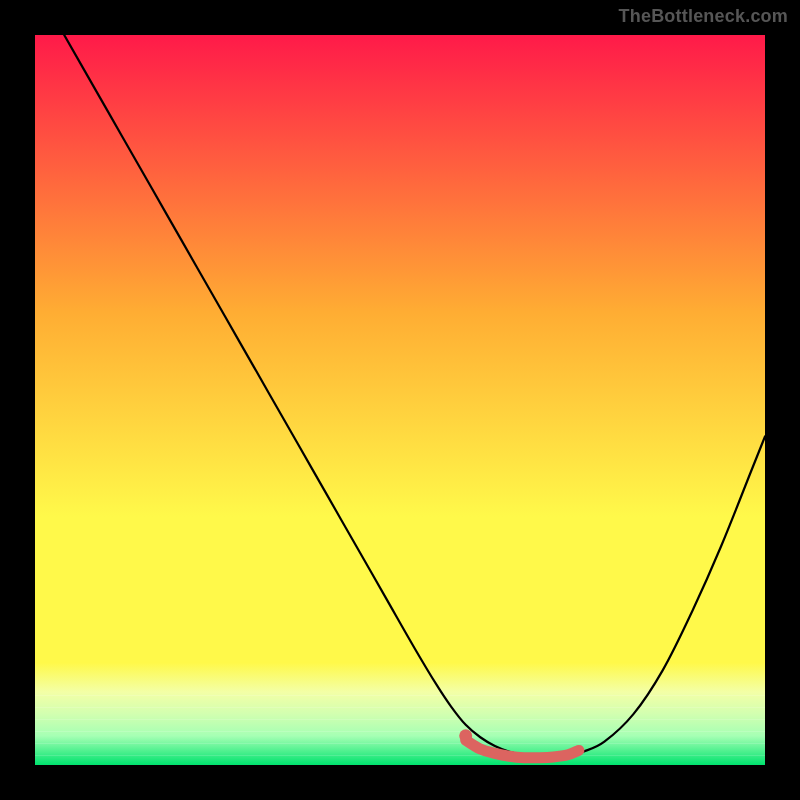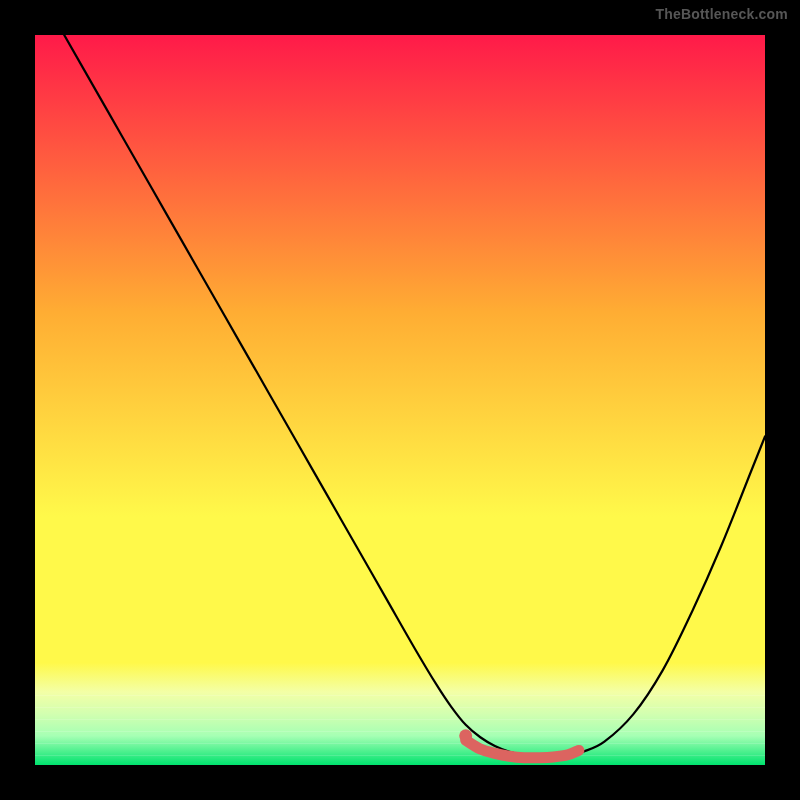--- a/index.html
+++ b/index.html
@@ -22,21 +22,21 @@
     top: 35px;
     width: 730px;
     height: 730px;
     overflow: hidden;
   }
   .watermark {
     position: absolute;
     top: 6px;
     right: 12px;
     font-family: Arial, Helvetica, sans-serif;
-    font-size: 14px;
+    font-size: 18px;
     font-weight: bold;
     color: #565656;
     letter-spacing: 0.2px;
   }
   svg { display: block; }
 </style>
 </head>
 <body>
 
 <div class="frame">

